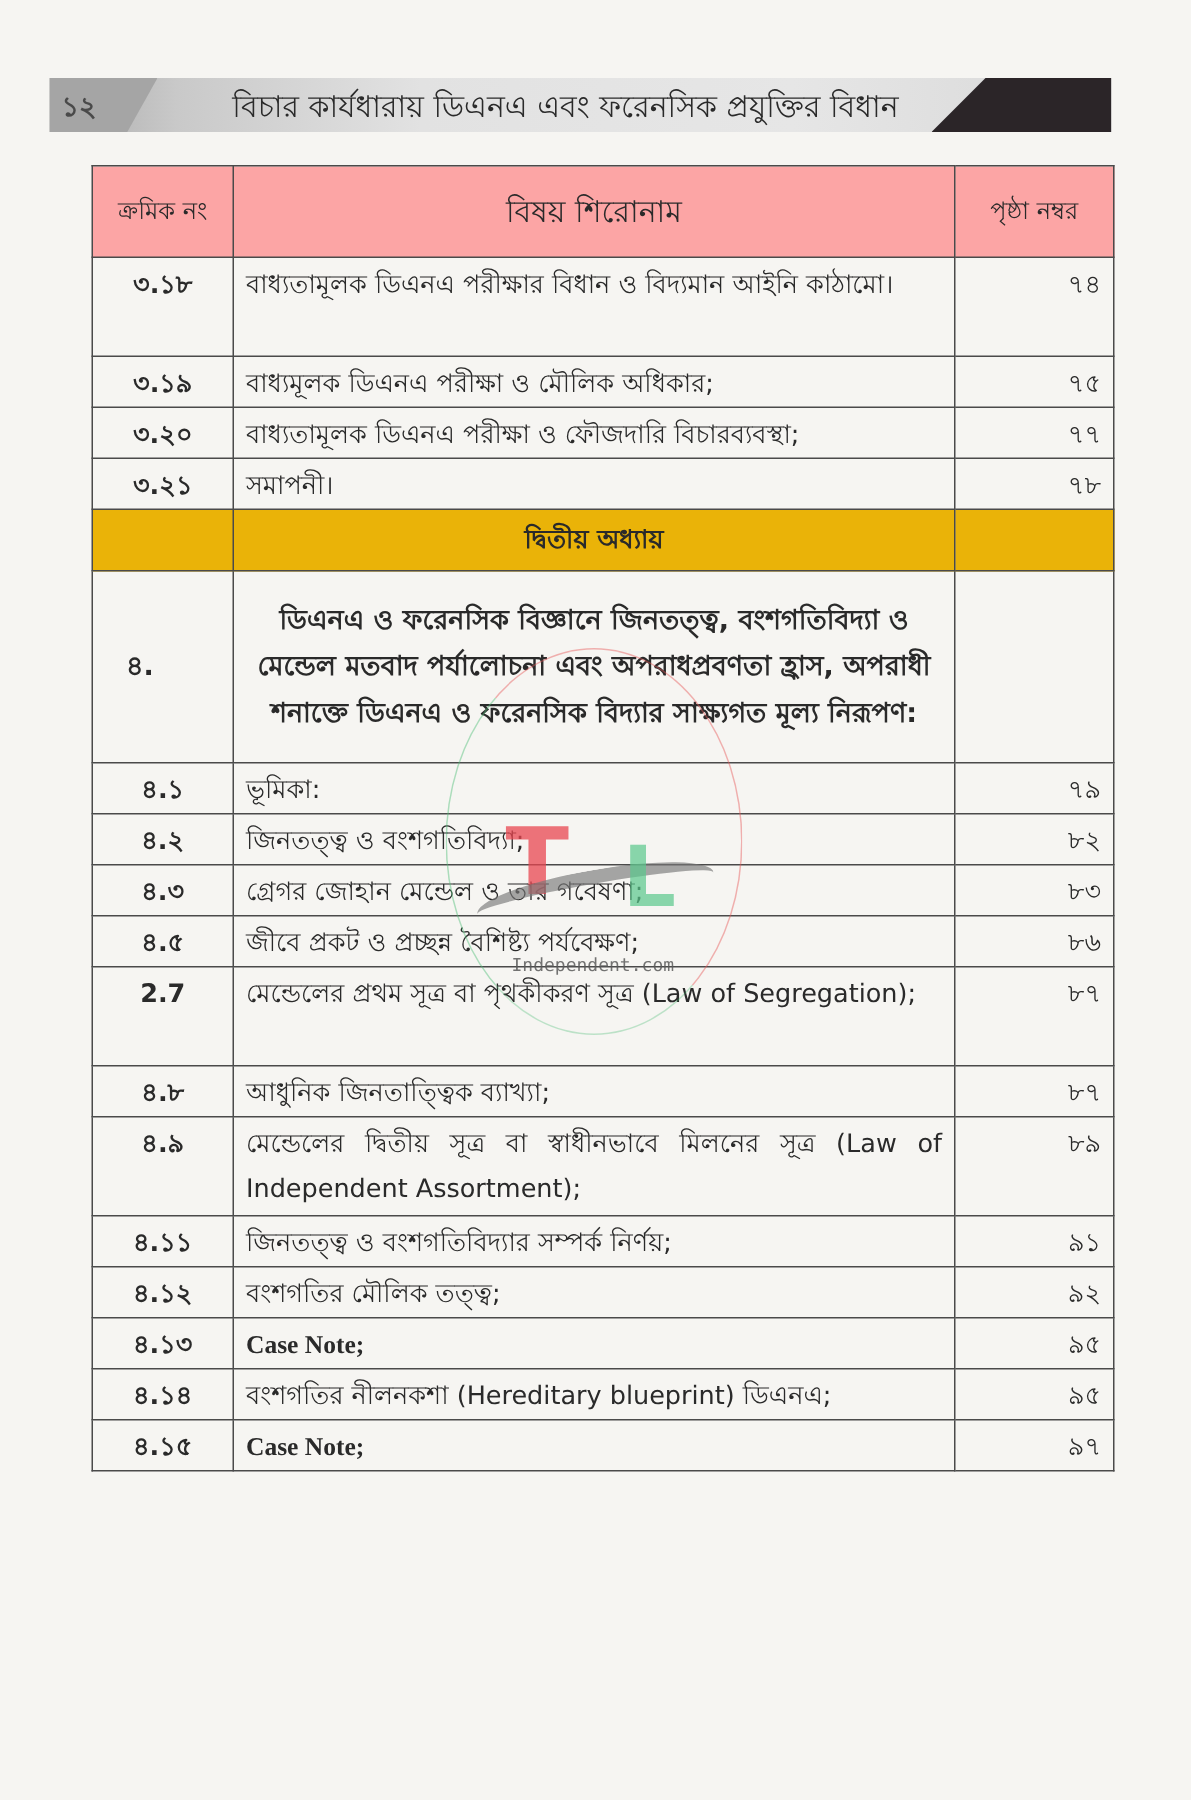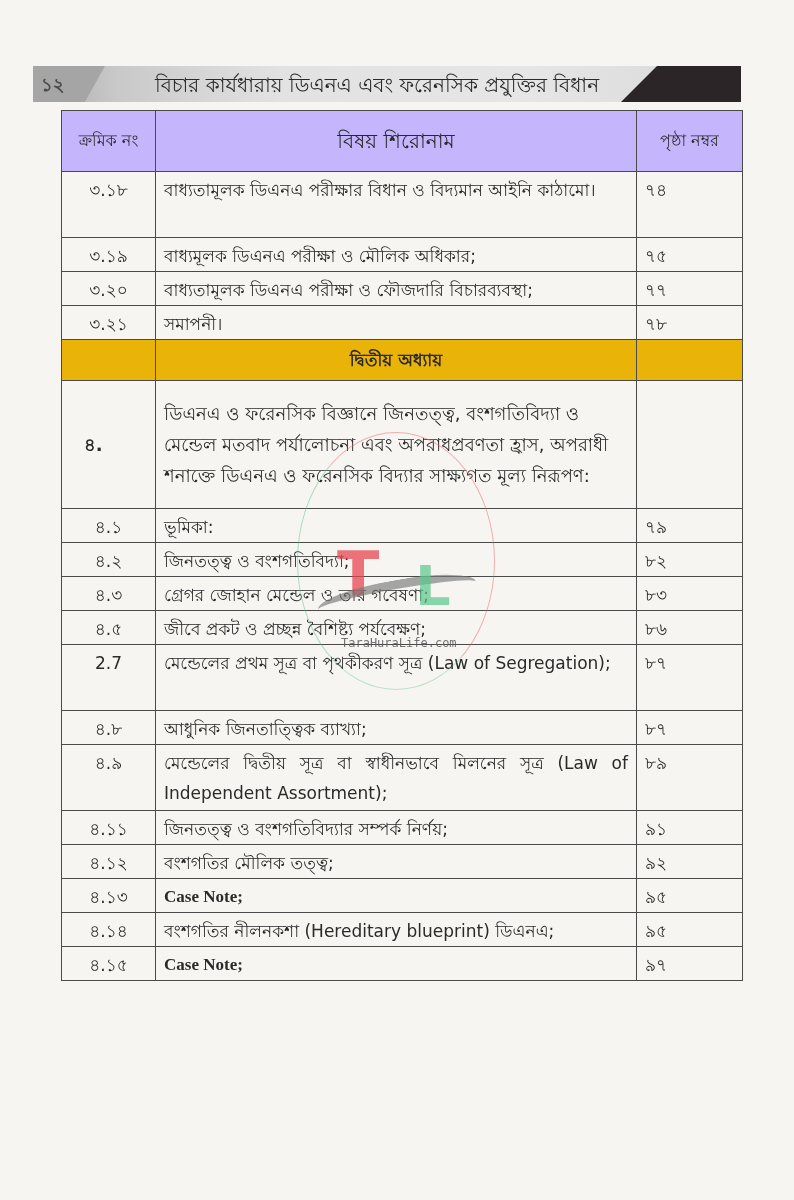--- a/index.html
+++ b/index.html
@@ -4,21 +4,21 @@
 <style>
   html, body { margin: 0; padding: 0; }
   body {
     width: 794px; height: 1200px;
     background: #f6f5f2;
     position: relative; overflow: hidden;
     font-family: "DejaVu Sans", "Liberation Sans", sans-serif;
     color: #2a2a2a;
   }
   .page-header {
-    position: absolute; left: 33px; top: 66px; width: 708px; height: 36px;
+    position: absolute; left: 33px; top: 52px; width: 708px; height: 36px;
     background: linear-gradient(to right, #a9a9a9 0%, #c9c9c9 12%, #e2e2e2 35%, #e6e6e6 70%, #d8d8d8 100%);
   }
   .hdr-left-tab {
     position: absolute; left: 0; top: 0; width: 72px; height: 36px;
     background: #a5a5a5;
     clip-path: polygon(0 0, 100% 0, 72% 100%, 0 100%);
   }
   .hdr-page-num {
     position: absolute; left: 8px; top: 5px; font-size: 18px; color: #4a4a4a; font-weight: bold;
   }
@@ -39,32 +39,32 @@
   }
   .toc-table td {
     border: 1.5px solid #4a4a4a;
     padding: 0 8px;
     font-size: 17px; line-height: 30px;
     vertical-align: top;
   }
   col.c-serial { width: 94px; }
   col.c-title { width: 481px; }
   col.c-page { width: 106px; }
-  .serial { text-align: center; font-weight: normal; font-size: 18px; padding-top: 3px !important; }
-  .page { text-align: left; padding-top: 3px !important; }
+  .serial { text-align: center; font-weight: bold; font-size: 18px; padding-top: 3px !important; }
+  .page { text-align: right; padding-top: 3px !important; }
   .title { text-align: justify; padding-top: 3px !important; }
-  tr.head td { background: #c4b5fd; height: 60px; vertical-align: middle; font-size: 16px; line-height: 24px; text-align: center; }
+  tr.head td { background: #fca5a5; height: 60px; vertical-align: middle; font-size: 16px; line-height: 24px; text-align: center; }
   tr.head td.head-title { font-size: 20px; }
   tr.row1 td { height: 30px; }
   tr.row2 td { height: 62px; }
   tr.chapter td { background: #eab308; height: 40px; vertical-align: middle; }
   .chapter-title { text-align: center; font-size: 21px; font-weight: bold; }
   tr.section td { height: 127px; }
   tr.section .sec-serial { vertical-align: middle; text-align: left; font-weight: bold; font-size: 18px; padding-left: 22px; }
-  tr.section .sec-title { text-align: left; font-weight: normal; font-size: 18px; line-height: 31px; vertical-align: middle; }
+  tr.section .sec-title { text-align: center; font-weight: bold; font-size: 18px; line-height: 31px; vertical-align: middle; }
   .en { font-family: "Liberation Serif", "DejaVu Serif", serif; font-size: 20px; font-weight: bold; }
 
   .watermark {
     position: absolute; left: 297px; top: 432px; width: 200px; height: 260px;
     pointer-events: none;
   }
   .wm-circle {
     position: absolute; left: 0; top: 0; width: 196px; height: 256px; border-radius: 50%;
     border: 1.5px solid rgba(230,90,90,0.45);
     border-left-color: rgba(80,190,120,0.45);
@@ -205,14 +205,14 @@
       <td class="page">৯৭</td>
     </tr>
   </tbody>
 </table>
 
 <div class="watermark">
   <div class="wm-circle"></div>
   <div class="wm-logo-t">T</div>
   <div class="wm-swoosh"></div>
   <div class="wm-logo-l">L</div>
-  <div class="wm-text">TaraHuraLife.com</div>
+  <div class="wm-text">Independent.com</div>
 </div>
 
 </body></html>

